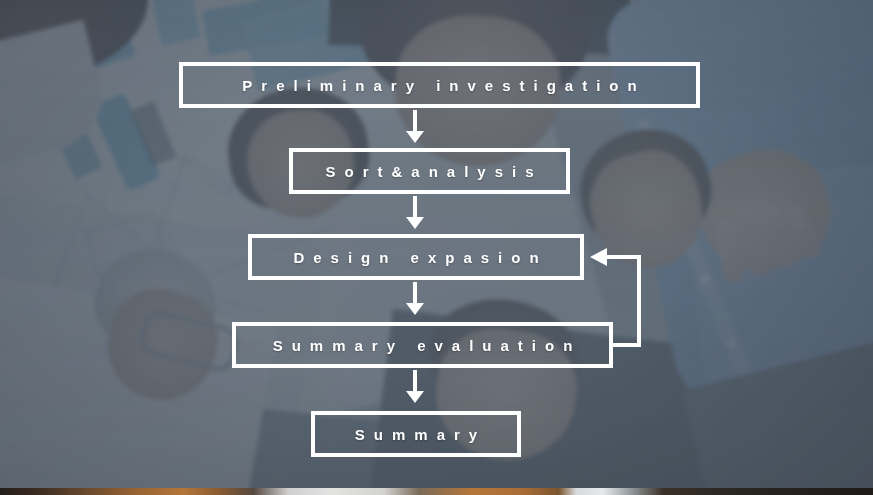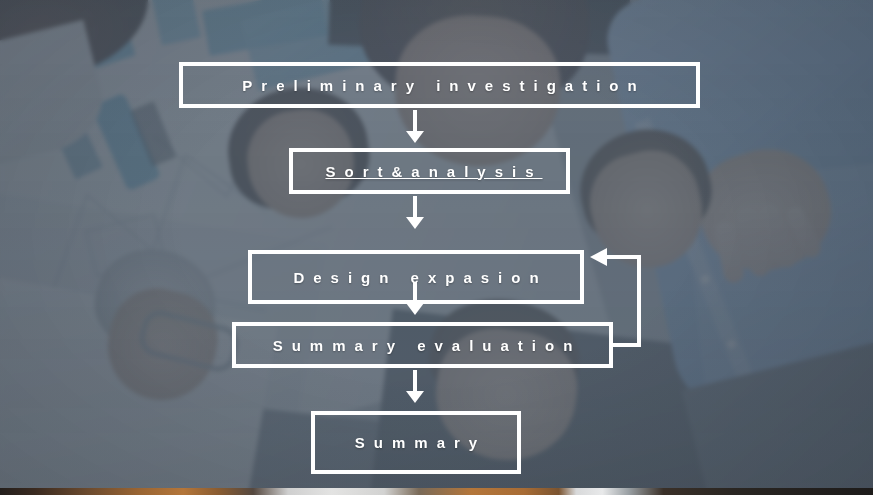--- a/index.html
+++ b/index.html
@@ -342,42 +342,42 @@
 
   <div class="flow">
 
     <div class="node" style="left:179px; top:62px; width:521px; height:46px;">Preliminary investigation</div>
 
     <svg class="arrow-svg" style="left:404px; top:110px;" width="22" height="33">
       <line x1="11" y1="0" x2="11" y2="22" stroke-width="4"></line>
       <polygon points="2,21 20,21 11,33"></polygon>
     </svg>
 
-    <div class="node" style="left:289px; top:148px; width:281px; height:46px;text-decoration:underline;">Sort&amp;analysis</div>
+    <div class="node" style="left:289px; top:148px; width:281px; height:46px;">Sort&amp;analysis</div>
 
     <svg class="arrow-svg" style="left:404px; top:196px;" width="22" height="33">
       <line x1="11" y1="0" x2="11" y2="22" stroke-width="4"></line>
       <polygon points="2,21 20,21 11,33"></polygon>
     </svg>
 
-    <div class="node" style="left:248px; top:234px; width:336px; height:54px;margin-top:16px;">Design expasion</div>
+    <div class="node" style="left:248px; top:234px; width:336px; height:46px;">Design expasion</div>
 
     <svg class="arrow-svg" style="left:404px; top:282px;" width="22" height="33">
       <line x1="11" y1="0" x2="11" y2="22" stroke-width="4"></line>
       <polygon points="2,21 20,21 11,33"></polygon>
     </svg>
 
     <div class="node" style="left:232px; top:322px; width:381px; height:46px;">Summary evaluation</div>
 
     <svg class="arrow-svg" style="left:404px; top:370px;" width="22" height="33">
       <line x1="11" y1="0" x2="11" y2="22" stroke-width="4"></line>
       <polygon points="2,21 20,21 11,33"></polygon>
     </svg>
 
-    <div class="node" style="left:311px; top:411px; width:210px; height:63px;">Summary</div>
+    <div class="node" style="left:311px; top:411px; width:210px; height:46px;">Summary</div>
 
     <svg class="arrow-svg" style="left:584px; top:248px;" width="72" height="104">
       <path d="M28 97 L55 97 L55 9 L22 9" stroke-width="4" stroke-linejoin="miter"></path>
       <polygon points="23,0 23,18 6,9"></polygon>
     </svg>
 
   </div>
 
   <div class="bottom-strip"></div>
 </div>

